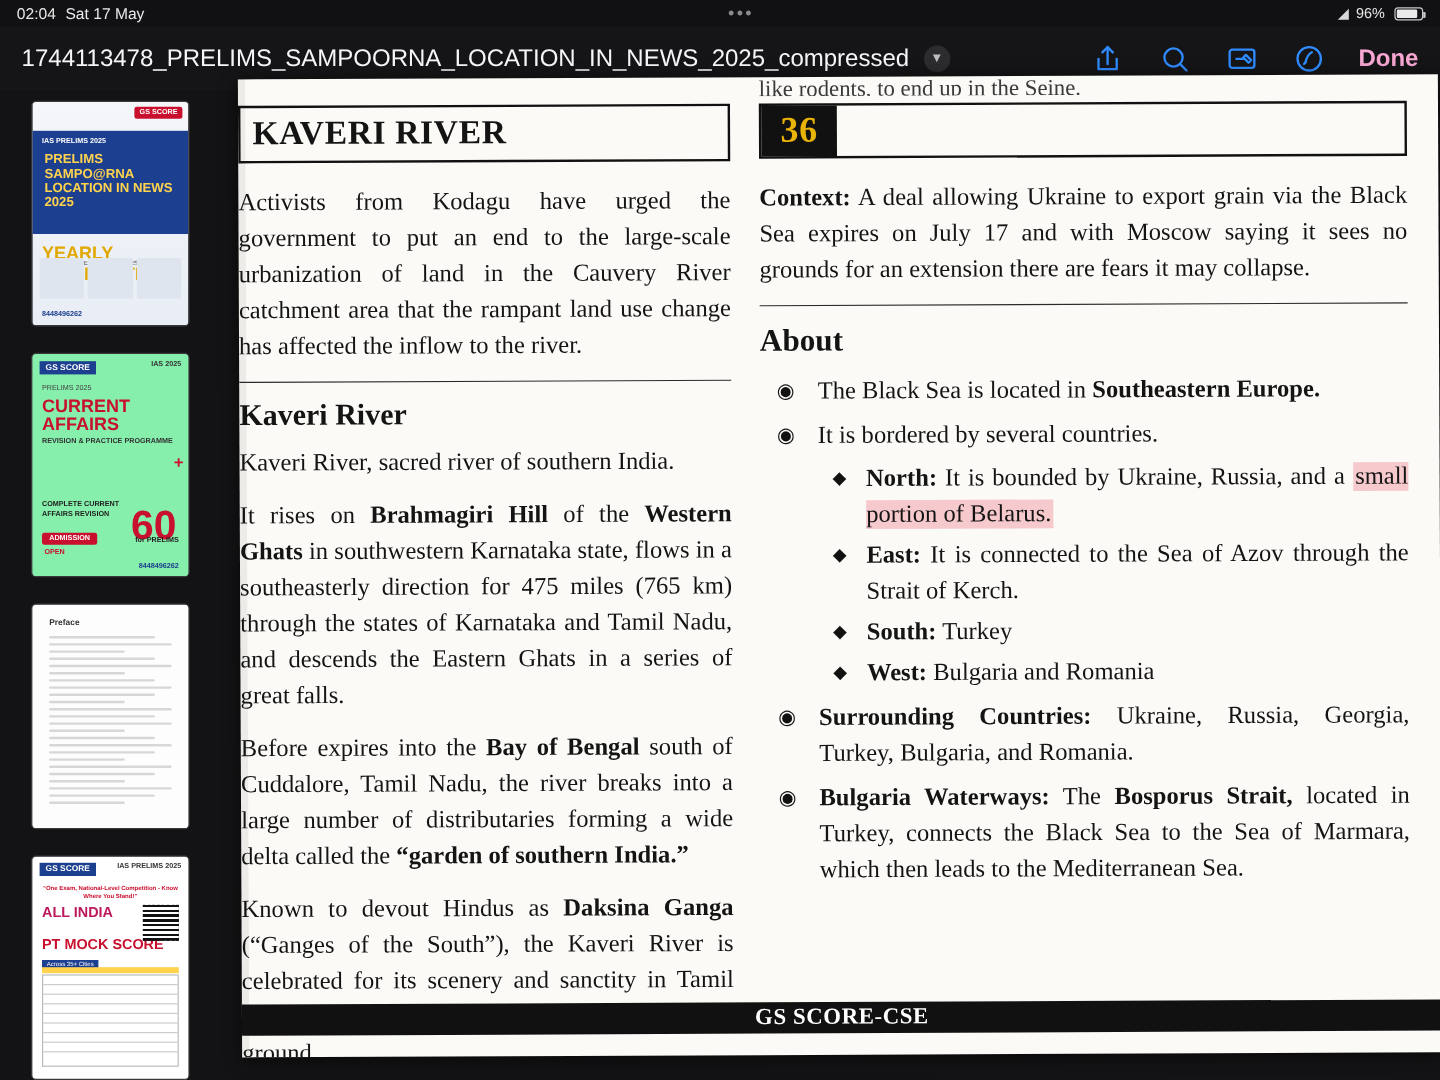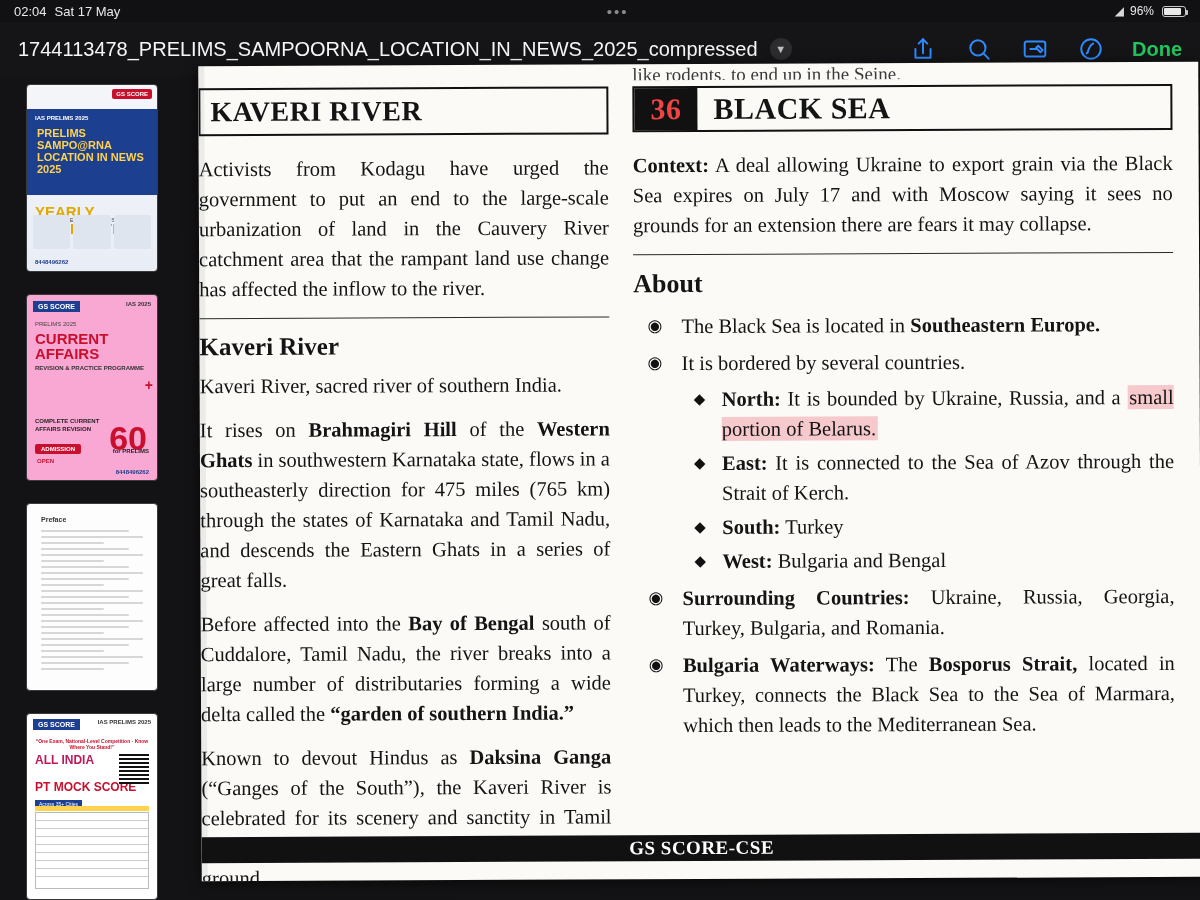--- a/index.html
+++ b/index.html
@@ -50,21 +50,21 @@
     text-overflow: ellipsis; max-width: 760px;
   }
   .chev {
     margin-left: 12px; width: 22px; height: 22px; border-radius: 50%;
     background: #2c2c2e; color: #bdbdc0; font-size: 11px;
     display: inline-flex; align-items: center; justify-content: center;
   }
   .tb-actions { margin-left: auto; display: flex; align-items: center; gap: 26px; }
   .tb-icon { width: 30px; height: 30px; color: #2f8bff; display: flex; align-items: center; justify-content: center; }
   .tb-icon svg { width: 26px; height: 26px; }
-  .done-btn { color: #22c55e; font-size: 20px; font-weight: 600; }
+  .done-btn { color: #f9a8d4; font-size: 20px; font-weight: 600; }
 
   
   .content {
     position: absolute; top: 76px; left: 0; right: 0; bottom: 0;
     background: #131315;
   }
 
   
   .thumbs {
     position: absolute; top: 0; left: 26px; width: 160px; bottom: 0;
@@ -83,21 +83,21 @@
   .t1 .blue-block { position: absolute; top: 24px; left: 0; right: 0; height: 86px; background: #1d3f8f; }
   .t1 .big { position: absolute; top: 42px; left: 10px; color: #ffd34d; font-size: 11px; font-weight: 700; line-height: 12px; width: 110px; }
   .t1 .yellow { position: absolute; top: 118px; left: 8px; color: #e0a800; font-size: 15px; font-weight: 700; }
   .t1 .sub { position: absolute; top: 132px; left: 8px; color: #333; font-size: 5px; }
   .t1 .hash { position: absolute; top: 144px; right: 12px; color: #1d3f8f; font-size: 9px; font-weight: 700; }
   .t1 .cols { position: absolute; bottom: 22px; left: 6px; right: 6px; display: flex; gap: 3px; }
   .t1 .cols div { flex: 1; height: 34px; background: #dfe5ef; border-radius: 2px; }
   .t1 .phone { position: absolute; bottom: 6px; left: 8px; font-size: 6px; color: #1d3f8f; font-weight: 700; }
 
   
-  .t2 { background: #f9a8d4; }
+  .t2 { background: #86efac; }
   .t2 .hdr { position: absolute; top: 6px; left: 6px; background: #1d3f8f; color: #fff; font-size: 7px; font-weight: 700; padding: 2px 5px; }
   .t2 .ias { position: absolute; top: 6px; right: 6px; font-size: 6px; text-align: right; color: #333; font-weight: 700; }
   .t2 .l2 { position: absolute; top: 26px; left: 8px; font-size: 6px; color: #444; }
   .t2 .ttl { position: absolute; top: 36px; left: 8px; font-size: 15px; font-weight: 800; color: #c8102e; line-height: 15px; }
   .t2 .l3 { position: absolute; top: 70px; left: 8px; font-size: 6px; color: #333; font-weight: 700; }
   .t2 .sixty { position: absolute; top: 82px; right: 10px; font-size: 34px; font-weight: 800; color: #c8102e; line-height: 34px; margin-top: 44px; }
   .t2 .plus { position: absolute; top: 82px; right: 4px; font-size: 14px; color: #c8102e; font-weight: 800; }
   .t2 .l4 { position: absolute; top: 122px; left: 8px; font-size: 6px; color: #222; font-weight: 700; line-height: 8px; width: 76px; }
   .t2 .adm { position: absolute; bottom: 26px; left: 8px; background: #c8102e; color: #fff; font-size: 6px; padding: 2px 6px; border-radius: 2px; font-weight: 700; }
   .t2 .open { position: absolute; bottom: 16px; left: 10px; color: #c8102e; font-size: 6px; font-weight: 700; }
@@ -148,21 +148,21 @@
     position: absolute; left: 434px; right: 26px; top: 0; bottom: 0;
     padding: 22px 0 0 0;
   }
 
   .head-box {
     border: 2px solid #111; padding: 6px 10px; margin-bottom: 18px;
     font-size: 28px; font-weight: 700; letter-spacing: .5px;
   }
   .head-box.right { display: flex; align-items: stretch; padding: 0; }
   .head-num {
-    background: #111; color: #ef4444; font-size: 30px; font-weight: 700;
+    background: #111; color: #eab308; font-size: 30px; font-weight: 700;
     padding: 4px 16px; display: flex; align-items: center;
   }
   .head-txt { padding: 4px 16px; font-size: 30px; font-weight: 700; display: flex; align-items: center; }
 
   .para {
     font-size: 20.5px; line-height: 30px; text-align: justify; margin-bottom: 14px;
   }
   .rule { border: none; border-top: 1.5px solid #2a2a2a; margin: 10px 0 14px 0; }
   .sub-h { font-size: 25px; font-weight: 700; margin: 6px 0 10px 0; }
   .about-h { font-size: 26px; font-weight: 700; margin: 4px 0 12px 0; }
@@ -355,33 +355,32 @@
         <div class="col-left">
           <div class="head-box">KAVERI RIVER</div>
           <div class="para">Activists from Kodagu have urged the government to put an end to the large-scale urbanization of land in the Cauvery River catchment area that the rampant land use change has affected the inflow to the river.</div>
           <hr class="rule">
           <div class="sub-h">Kaveri River</div>
           <div class="para">Kaveri River, sacred river of southern India.</div>
           <div class="para">
             <span>It rises on </span><b>Brahmagiri Hill</b><span> of the </span><b>Western Ghats</b><span> in southwestern Karnataka state, flows in a southeasterly direction for 475 miles (765 km) through the states of Karnataka and Tamil Nadu, and descends the Eastern Ghats in a series of great falls.</span>
           </div>
           <div class="para">
-            <span>Before affected into the </span><b>Bay of Bengal</b><span> south of Cuddalore, Tamil Nadu, the river breaks into a large number of distributaries forming a wide delta called the </span><b>“garden of southern India.”</b>
+            <span>Before expires into the </span><b>Bay of Bengal</b><span> south of Cuddalore, Tamil Nadu, the river breaks into a large number of distributaries forming a wide delta called the </span><b>“garden of southern India.”</b>
           </div>
           <div class="para">
             <span>Known to devout Hindus as </span><b>Daksina Ganga</b><span> (“Ganges of the South”), the Kaveri River is celebrated for its scenery and sanctity in Tamil literature, and its entire course is considered holy ground.</span>
           </div>
         </div>
 
         <div class="clip-top">like rodents, to end up in the Seine.</div>
 
         <div class="col-right">
           <div class="head-box right">
             <div class="head-num">36</div>
-            <div class="head-txt">BLACK SEA</div>
           </div>
 
           <div class="para">
             <b>Context:</b><span> A deal allowing Ukraine to export grain via the Black Sea expires on July 17 and with Moscow saying it sees no grounds for an extension there are fears it may collapse.</span>
           </div>
           <hr class="rule">
 
           <div class="about-h">About</div>
 
           <ul class="bul">
@@ -394,21 +393,21 @@
                 <li>
                   <b>North:</b><span> It is bounded by Ukraine, Russia, and a </span><span class="hl">small portion of Belarus.</span>
                 </li>
                 <li>
                   <b>East:</b><span> It is connected to the Sea of Azov through the Strait of Kerch.</span>
                 </li>
                 <li>
                   <b>South:</b><span> Turkey</span>
                 </li>
                 <li>
-                  <b>West:</b><span> Bulgaria and Bengal</span>
+                  <b>West:</b><span> Bulgaria and Romania</span>
                 </li>
               </ul>
             </li>
             <li>
               <b>Surrounding Countries:</b><span> Ukraine, Russia, Georgia, Turkey, Bulgaria, and Romania.</span>
             </li>
             <li>
               <b>Bulgaria Waterways:</b><span> The </span><b>Bosporus Strait,</b><span> located in Turkey, connects the Black Sea to the Sea of Marmara, which then leads to the Mediterranean Sea.</span>
             </li>
           </ul>

